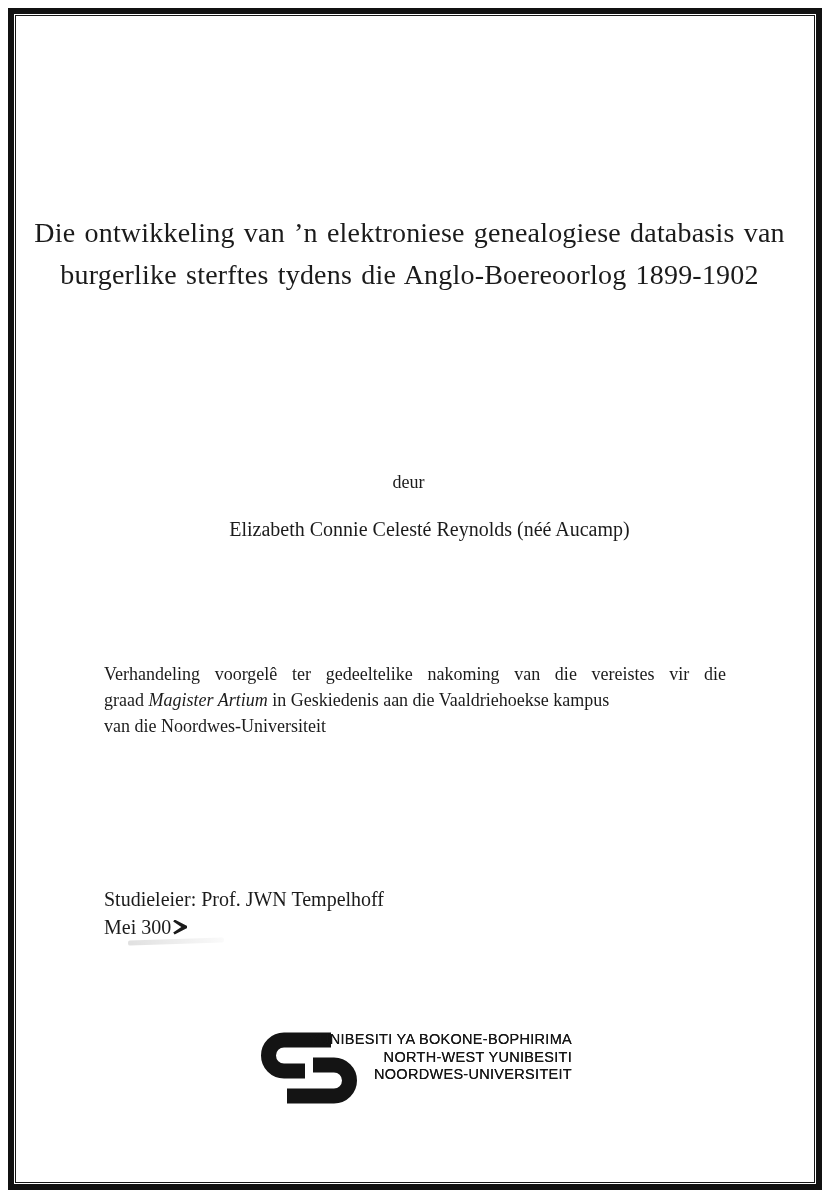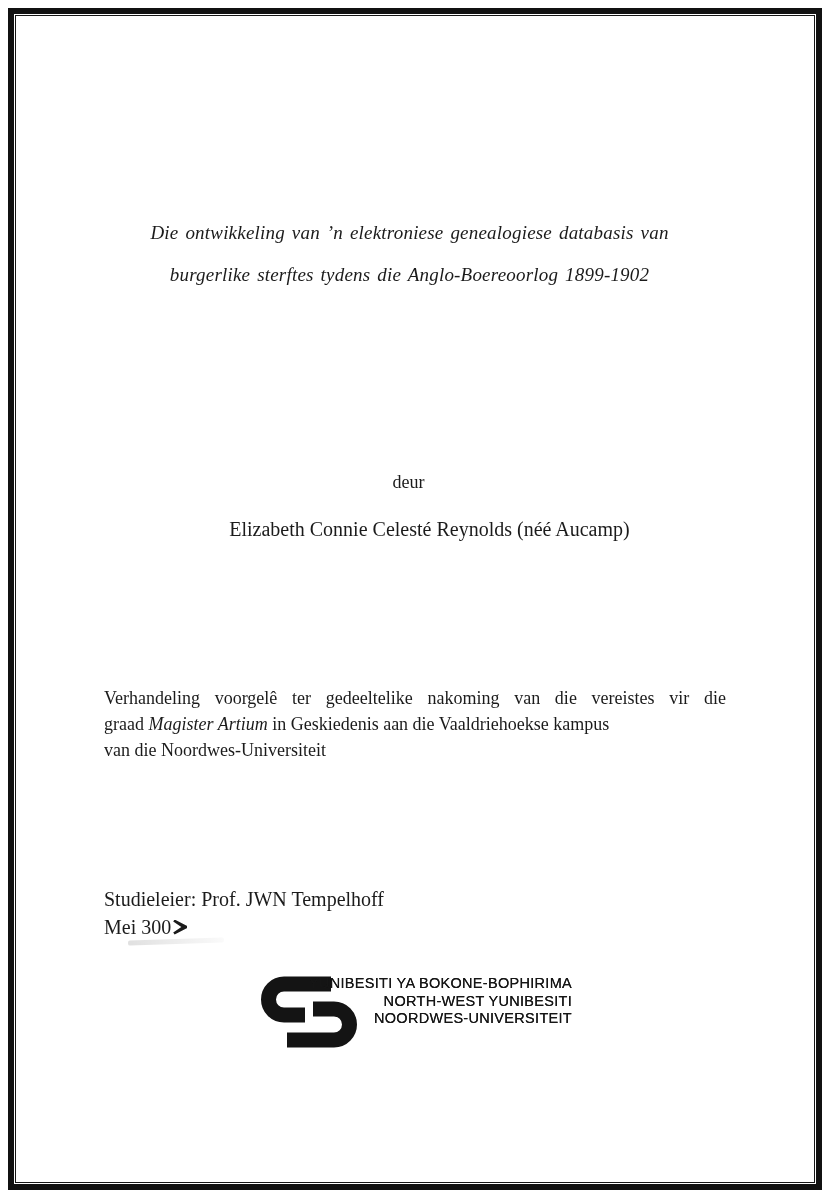--- a/index.html
+++ b/index.html
@@ -17,55 +17,55 @@
     position:absolute; left:8px; top:8px; right:9px; bottom:10px;
     border:6px solid #111111;
   }
   .frame-inner{
     position:absolute; inset:1px;
     border:1.5px solid #161616;
   }
   .title-block{
     position:absolute; left:0; right:12px; top:212px;
     text-align:center;
-    font-size:19px; line-height:42px;
-    letter-spacing:0.2px; word-spacing:2px;font-style:italic;
+    font-size:28px; line-height:42px;
+    letter-spacing:0.2px; word-spacing:2px;
   }
   .title-line{white-space:nowrap;}
   .byline{
     position:absolute; left:0; right:14px; top:436px;
     text-align:center; font-size:18px;margin-top:36px;
   }
   .author{
     position:absolute; left:28px; right:0; top:518px;
     text-align:center; font-size:20px; white-space:nowrap;
   }
   .submission{
     position:absolute; left:104px; width:622px; top:661px;
     font-size:18px; line-height:26px;
   }
-  .just{ text-align:justify; text-align-last:justify;margin-top:24px; }
+  .just{ text-align:justify; text-align-last:justify; }
   .submission em{ font-style:italic;margin-top:9px; }
   .imprint{
     position:absolute; left:104px; top:886px;
     font-size:20px; line-height:27.5px;
   }
   
   .seven-glyph{
     display:inline-block;
     width:14px; height:15px;
     background:#1b1b1b;
     color:transparent;
     overflow:hidden;
     clip-path:polygon(0 14%, 10% 0, 100% 44%, 100% 56%, 10% 100%, 0 86%, 58% 50%);
     vertical-align:-1px;
     margin-left:2px;
   }
   .logo{
-    position:absolute; left:257px; top:970px; width:330px; height:84px;
+    position:absolute; left:257px; top:1026px; width:330px; height:84px;
   }
   .logo-mark{ position:absolute; left:0; top:2px; }
   .logo-text{
     position:absolute; right:15px; top:5px;
     text-align:right;
     font-family:"Liberation Sans","DejaVu Sans",sans-serif;
     font-size:14.5px; line-height:17.5px;
     letter-spacing:0.3px;
     color:#161616;
     text-shadow:0 0 0.4px currentColor;

